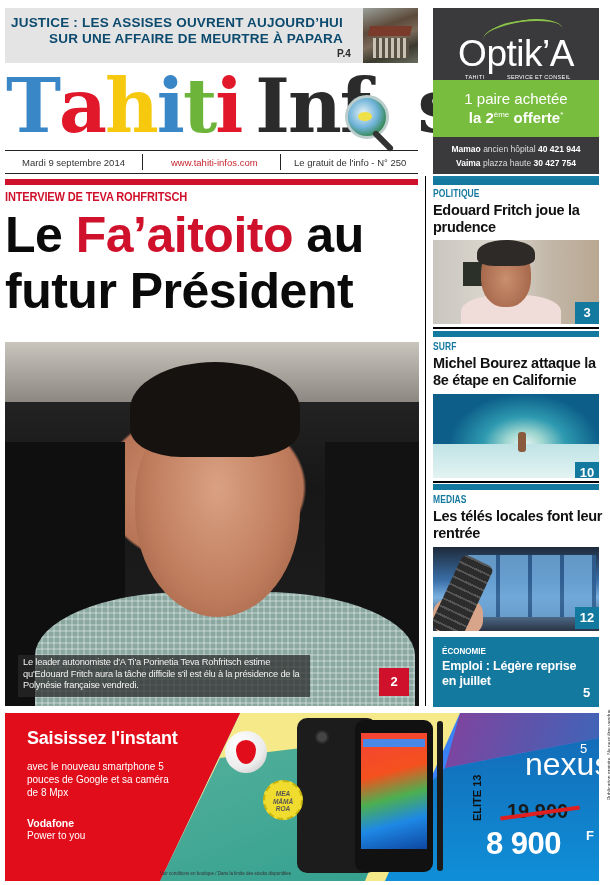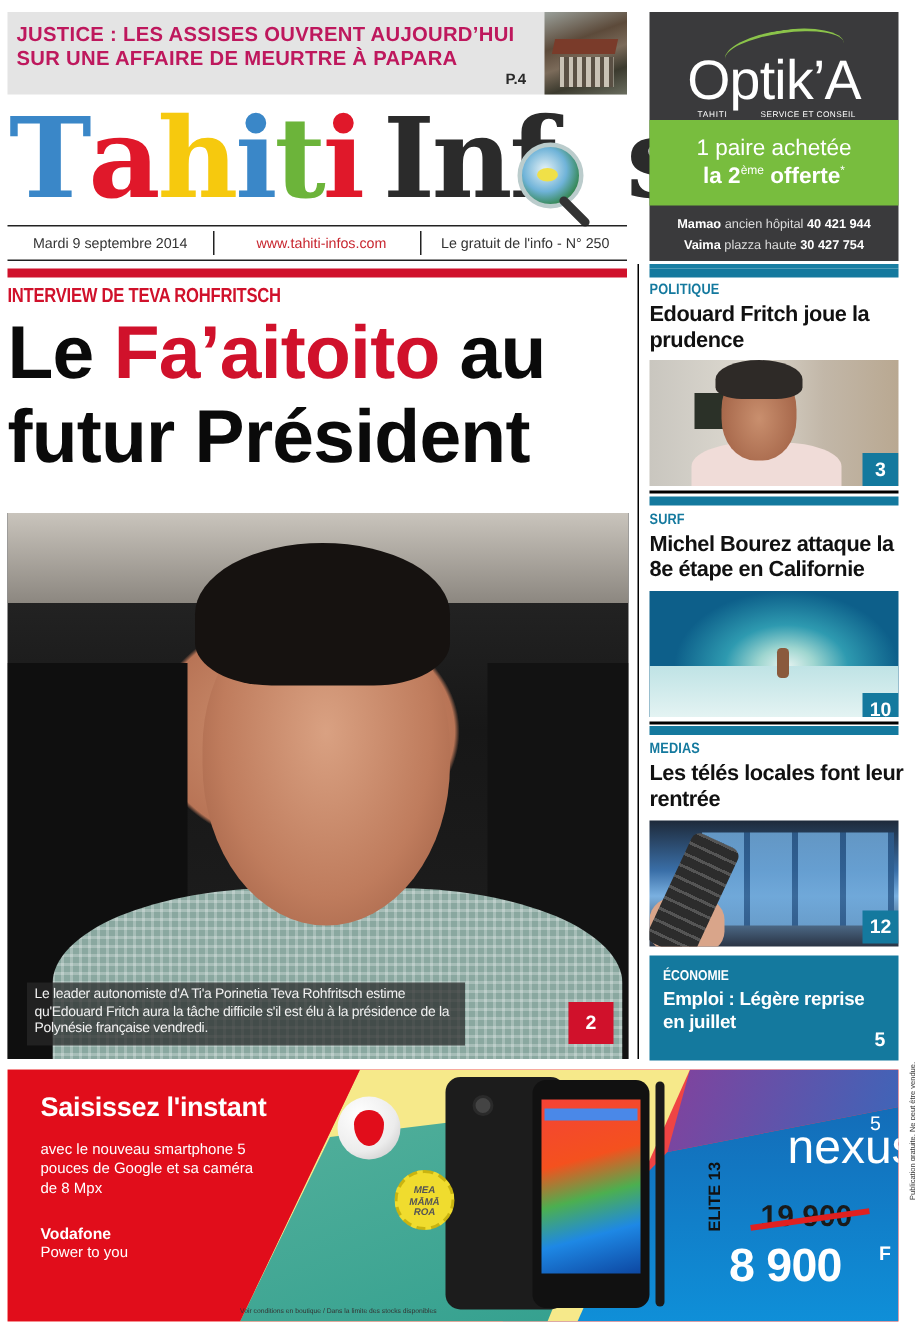--- a/index.html
+++ b/index.html
@@ -2,21 +2,21 @@
 <html><head>
 <meta charset="utf-8">
 <style>
   * { box-sizing: border-box; margin: 0; padding: 0; }
   html, body { width: 610px; height: 885px; background: #fff; overflow: hidden; }
   body { position: relative; font-family: "Liberation Sans", sans-serif; color: #111; }
   .abs { position: absolute; }
 
   
   .teaser { left: 5px; top: 8px; width: 413px; height: 55px; background: #e4e4e4; }
-  .teaser-text { left: 11px; top: 15px; font-weight: bold; font-size: 13.5px; line-height: 16px; color: #be185d; letter-spacing: 0.2px; }
+  .teaser-text { left: 11px; top: 15px; font-weight: bold; font-size: 13.5px; line-height: 16px; color: #0c4a6e; letter-spacing: 0.2px; text-align: right; }
   .teaser-page { left: 337px; top: 48px; font-weight: bold; font-size: 10px; color: #2a2a2a; }
   .teaser-photo { left: 363px; top: 8px; width: 55px; height: 55px; background: linear-gradient(160deg,#9aa09a 0%,#5c4a3a 35%,#7b6b5a 55%,#3b3a2e 75%,#6a6d5f 100%); }
   .teaser-photo::before { content:""; position:absolute; left:6px; top:18px; width:42px; height:10px; background:#7a3b2a; transform:skewX(-12deg); }
   .teaser-photo::after { content:""; position:absolute; left:10px; top:30px; width:36px; height:20px; background:repeating-linear-gradient(90deg,#c9c2b5 0 3px,#5a5044 3px 6px); }
 
   
   .masthead { left: 6px; top: 64px; height: 85px; font-family: "DejaVu Serif", serif; font-weight: bold; font-size: 74px; line-height: 85px; letter-spacing: -2px; white-space: nowrap; }
   .masthead span { display: inline-block; }
   .m-t { color: #3a87c8; }
   .m-a { color: #e0182a; }
@@ -99,21 +99,21 @@
   .img-medias .tv { position:absolute; left:35px; top:8px; width:128px; height:62px; background: repeating-linear-gradient(90deg,#6ea7d8 0 28px,#2e5d8f 28px 32px); opacity:0.85; }
   .img-medias .remote { position:absolute; left:12px; top:10px; width:34px; height:80px; background: repeating-linear-gradient(0deg,#2c2c2c 0 6px,#555 6px 8px); transform: rotate(25deg); border-radius:6px; }
   .img-medias .hand { position:absolute; left:0; top:50px; width:50px; height:40px; border-radius:40%; background:#d9a58a; }
 
   .econ { left: 433px; top: 637px; width: 166px; height: 70px; background: #14799e; }
   .econ-kicker { left: 9px; top: 8px; color: #fff; font-weight: bold; font-size: 9.5px; transform: scaleX(0.85); transform-origin: left; }
   .econ-title { left: 9px; top: 22px; width: 150px; color: #fff; font-weight: bold; font-size: 12.5px; line-height: 15px; letter-spacing: -0.2px; }
   .econ-page { left: 150px; top: 48px; color: #fff; font-weight: bold; font-size: 13px; }
 
   
-  .ad { left: 5px; top: 713px; width: 594px; height: 168px; overflow: hidden; background: #ef4444; }
+  .ad { left: 5px; top: 713px; width: 594px; height: 168px; overflow: hidden; background: #3b82f6; }
   .ad-red { left: 0; top: 0; width: 594px; height: 168px; background: #e10d1b; clip-path: polygon(0 0, 235px 0, 155px 168px, 0 168px); }
   .ad-yellow { left: 0; top: 0; width: 594px; height: 168px; background: #f6e98a; clip-path: polygon(235px 0, 455px 0, 380px 168px, 155px 168px); }
   .ad-green { left: 0; top: 0; width: 594px; height: 168px; background: linear-gradient(160deg,#5fb6a0,#2a9b8b); clip-path: polygon(215px 45px, 420px 20px, 360px 168px, 155px 168px); }
   .ad-pink { left: 0; top: 0; width: 594px; height: 168px; background: linear-gradient(110deg,#e0207a,#b02a8a 50%,#2b6fc0); clip-path: polygon(455px 0, 594px 0, 594px 25px, 440px 55px); }
   .ad-blue { left: 0; top: 0; width: 594px; height: 168px; background: linear-gradient(180deg,#1467b3,#0f8fd8); clip-path: polygon(440px 55px, 594px 25px, 594px 168px, 330px 168px); }
   .ad-title { left: 22px; top: 15px; color: #fff; font-weight: bold; font-size: 18px; letter-spacing: -0.2px; }
   .ad-body { left: 22px; top: 47px; width: 150px; color: #fff; font-size: 10px; line-height: 13px; }
   .ad-brand { left: 22px; top: 104px; color: #fff; font-weight: bold; font-size: 10.5px; }
   .ad-slogan { left: 22px; top: 117px; color: #fff; font-size: 10px; }
   .voda-logo { left: 220px; top: 18px; width: 42px; height: 42px; border-radius: 50%; background: radial-gradient(circle at 35% 30%, #fff 0%, #ececec 60%, #bdbdbd 100%); }

